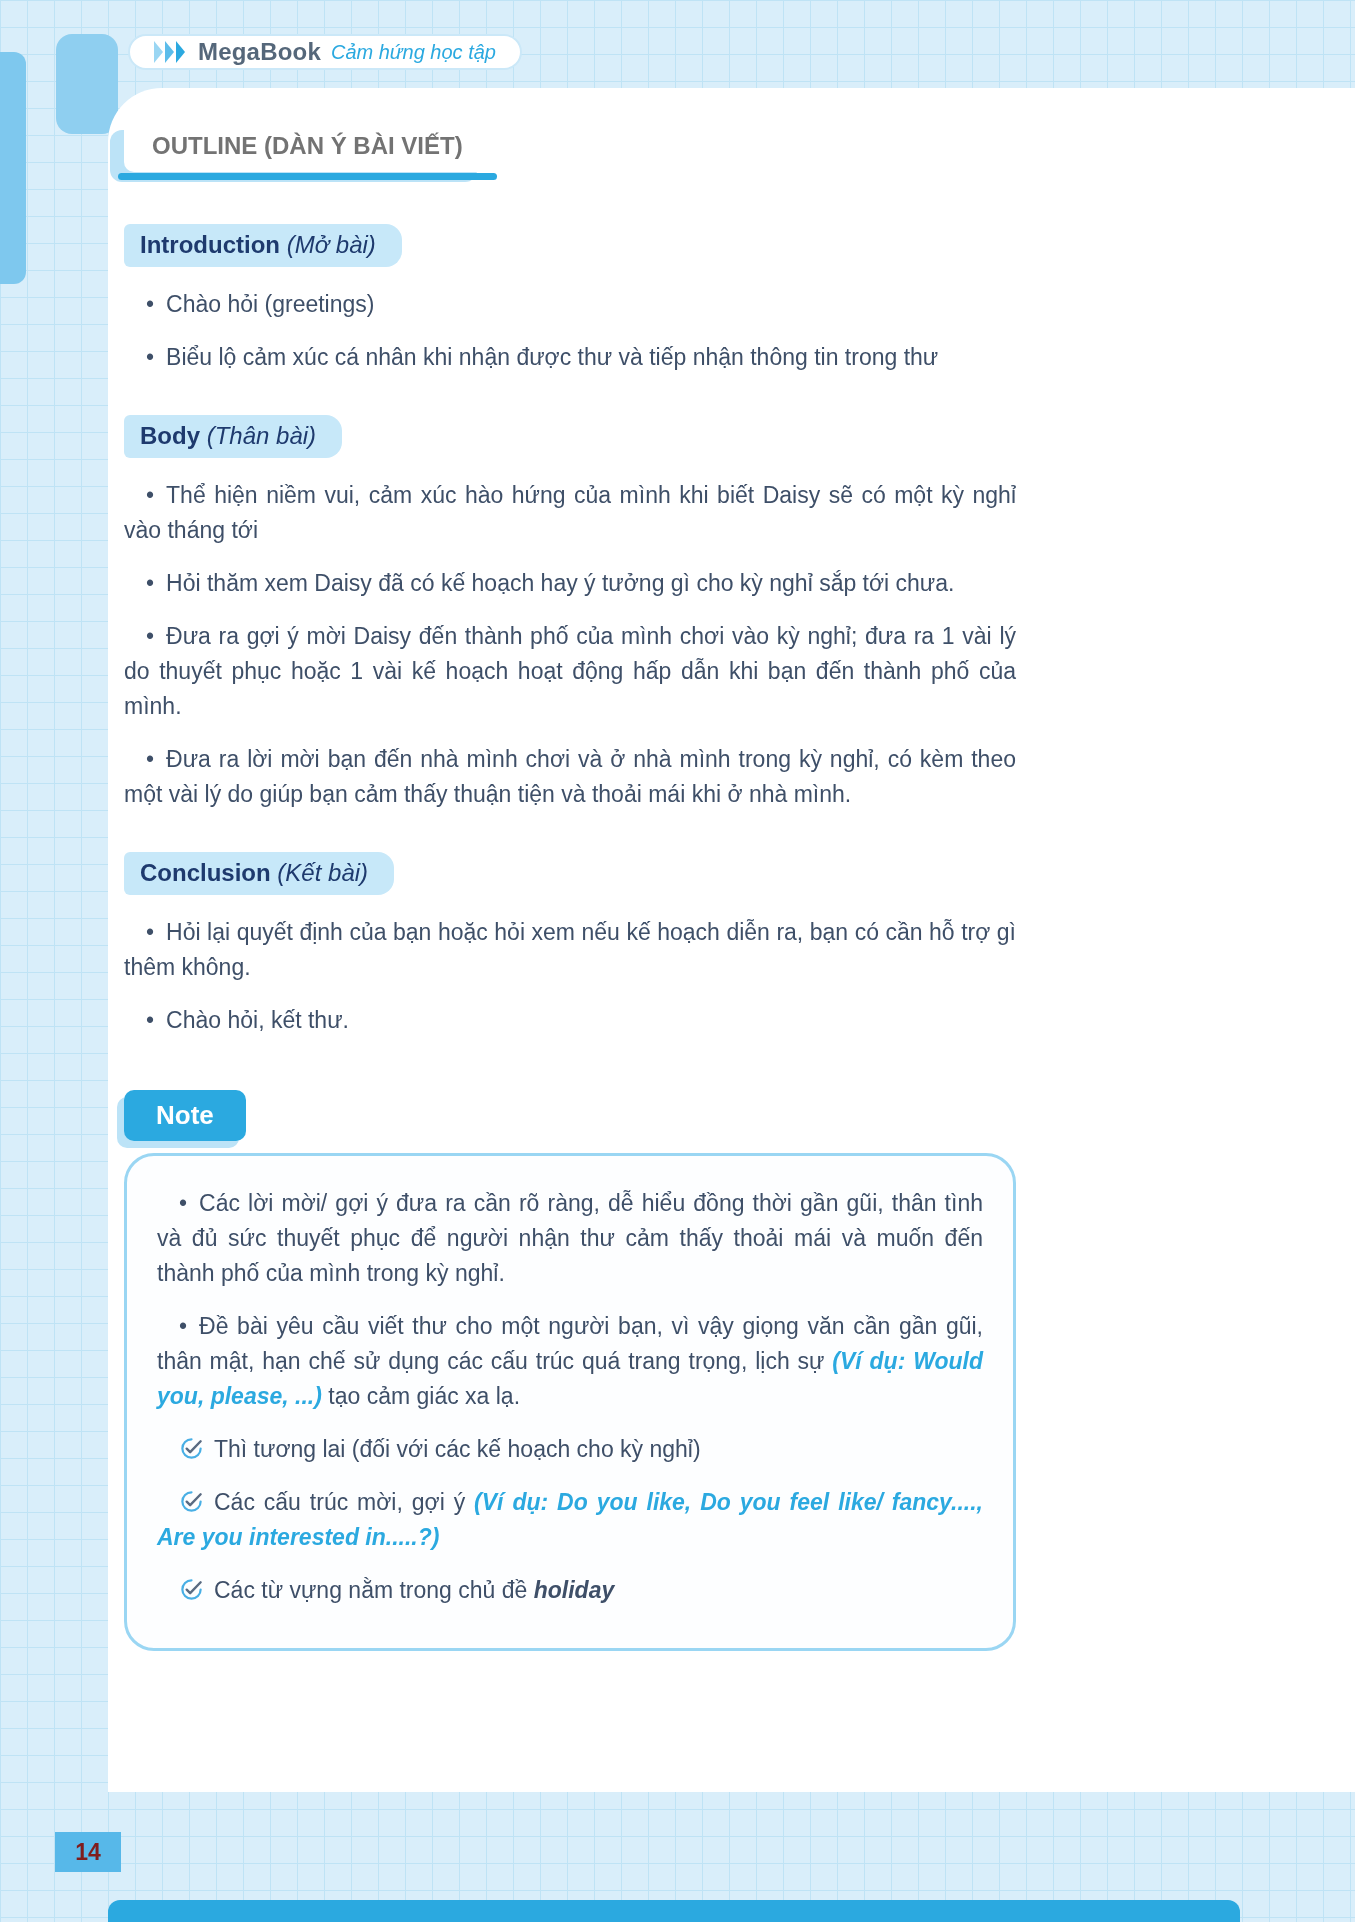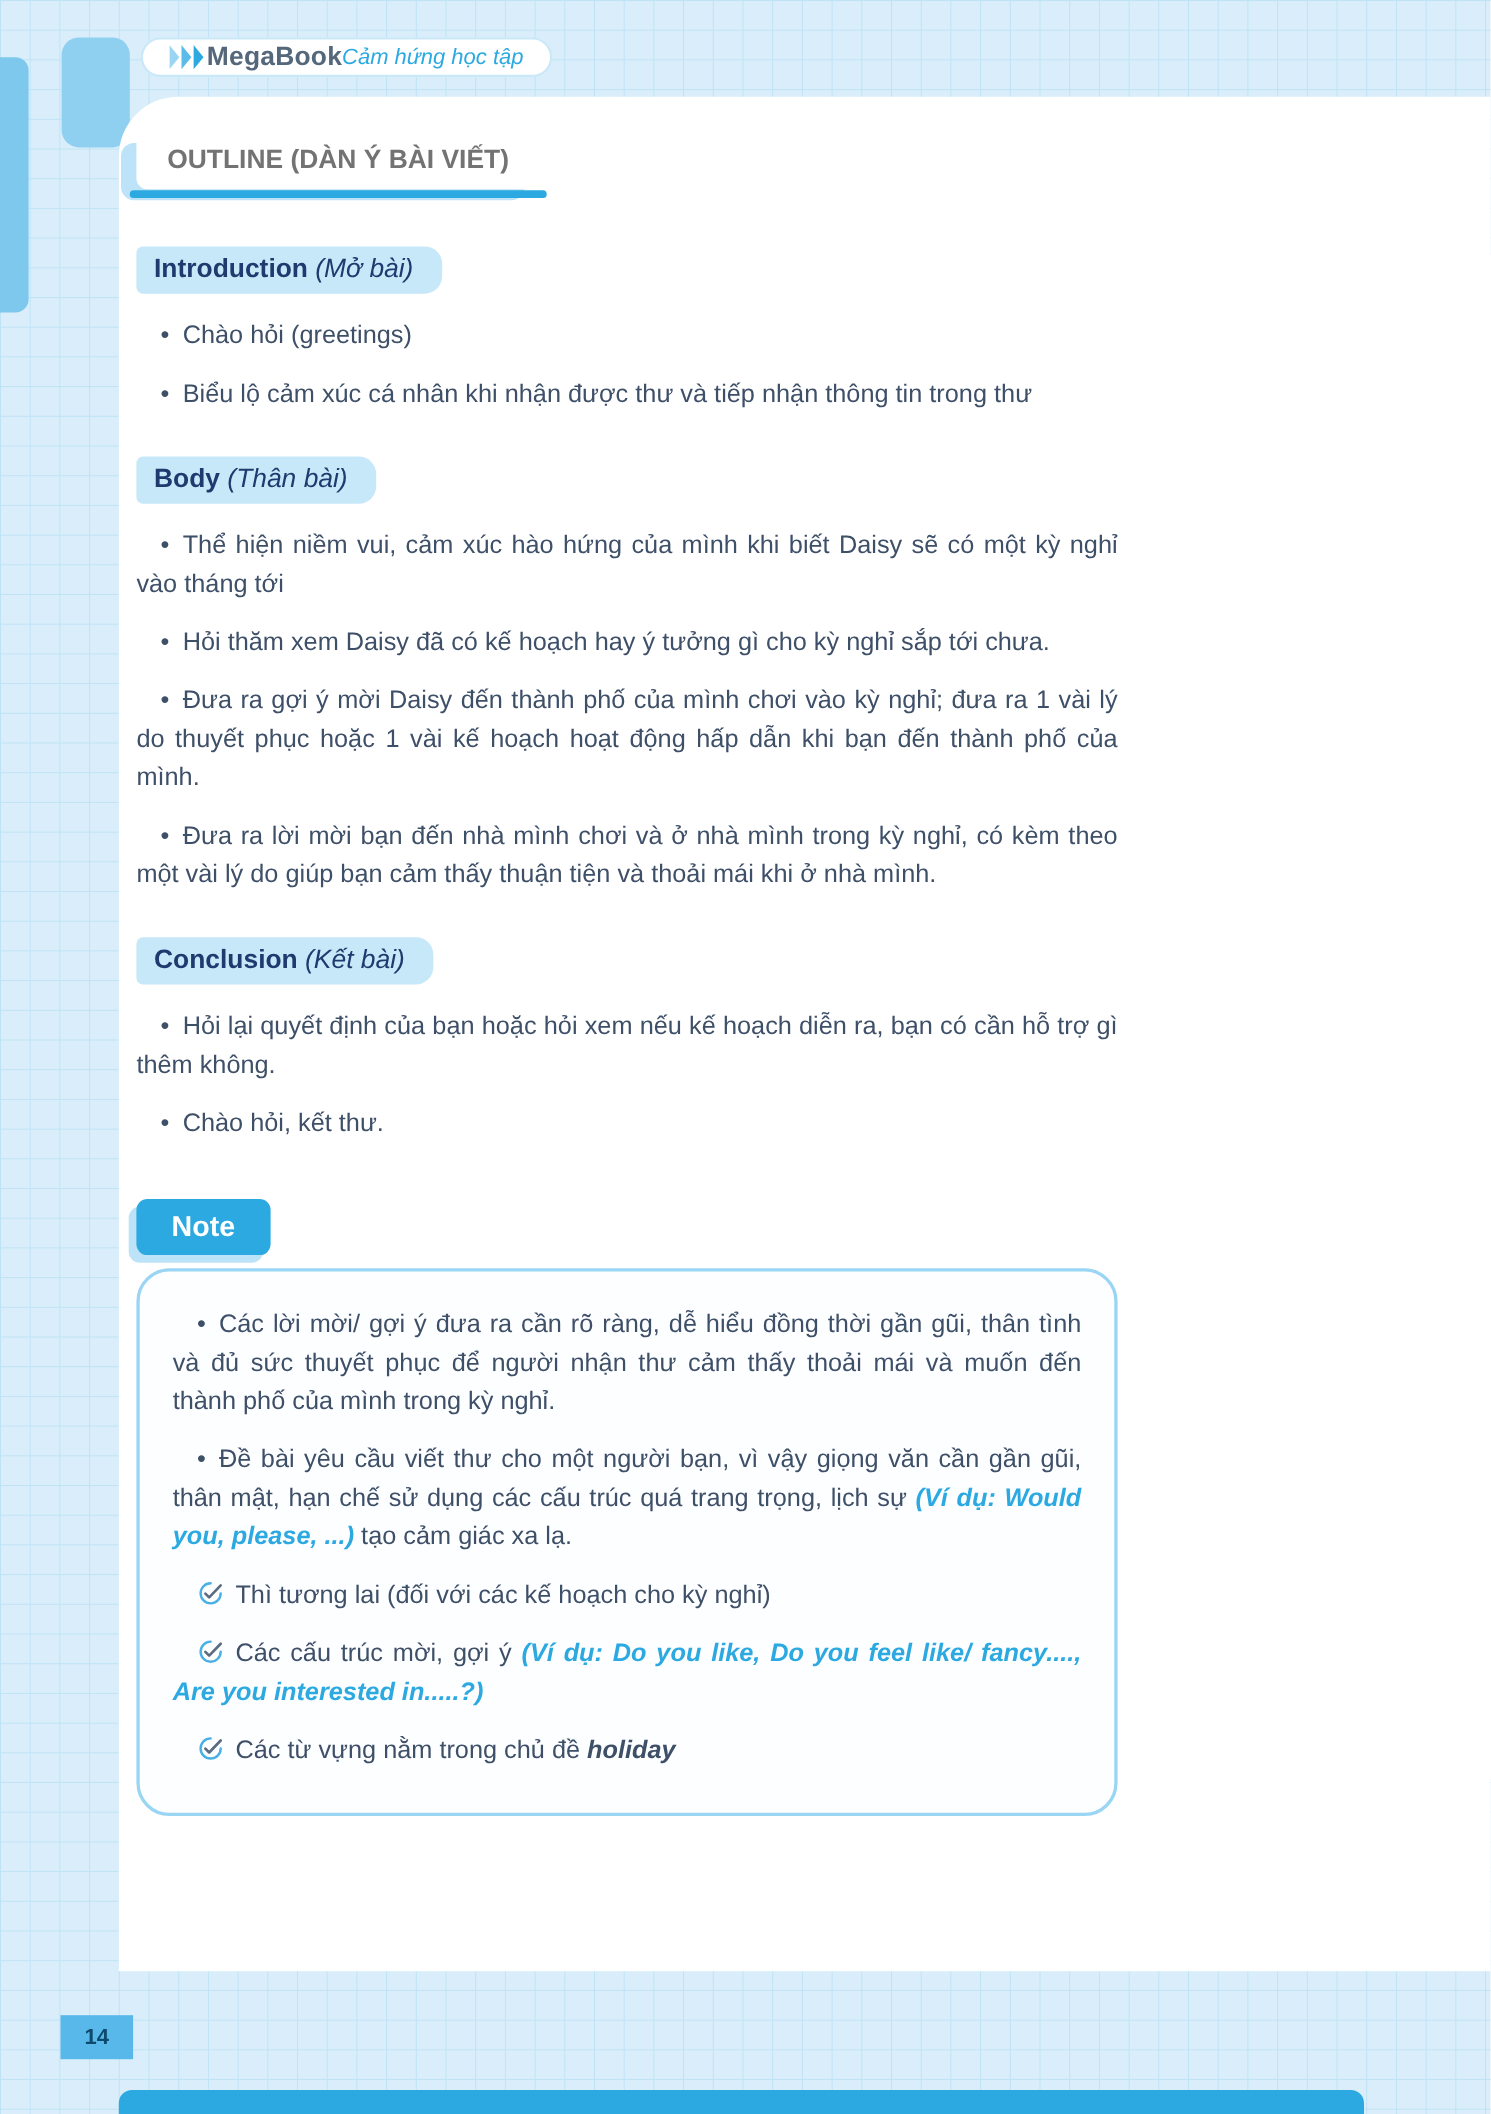--- a/index.html
+++ b/index.html
@@ -10,23 +10,23 @@
     background-color:#D9EEFA;
     background-image:
       linear-gradient(#BFE3F5 1px, transparent 1px),
       linear-gradient(90deg,#BFE3F5 1px, transparent 1px);
     background-size:27px 27px;
   }
   .corner-decor { position:absolute; left:56px; top:34px; width:62px; height:100px; background:#8FCFF0; border-radius:16px; }
   .edge-bar { position:absolute; left:0; top:52px; width:26px; height:232px; background:#7EC8EE; border-radius:0 12px 12px 0; }
   .page { position:absolute; left:108px; top:88px; right:0; bottom:130px; background:#ffffff; border-top-left-radius:54px; z-index:0; }
   .bottom-bar { position:absolute; left:108px; bottom:0; width:1132px; height:22px; background:#2BA9E0; border-radius:12px 12px 0 0; }
-  .page-num { position:absolute; left:55px; bottom:50px; width:66px; height:40px; background:#57B8E9; color:#0c4a6e; font-weight:bold; font-size:20px; display:flex; align-items:center; justify-content:center; }
+  .page-num { position:absolute; left:55px; bottom:50px; width:66px; height:40px; background:#57B8E9; color:#7f1d1d; font-weight:bold; font-size:23px; display:flex; align-items:center; justify-content:center; }
 
-  .brand { position:absolute; left:128px; top:34px; height:36px; background:#fff; border:2px solid #CBE8F8; border-radius:26px; display:flex; align-items:center; padding:2px 24px; z-index:2; }
+  .brand { position:absolute; left:128px; top:34px; height:36px; background:#fff; border:2px solid #CBE8F8; border-radius:26px; display:flex; align-items:center; padding:2px 24px; gap:10px; z-index:2; }
   .brand .logo { color:#55677A; font-weight:bold; font-size:24px; letter-spacing:0.2px; }
   .brand .tagline { color:#2BA9E0; font-style:italic; font-size:20px; }
 
   .content { position:absolute; left:124px; top:118px; width:892px; z-index:1; }
 
   .title-box { display:inline-block; position:relative; background:#fff; color:#737373; font-weight:bold; font-size:24px; padding:12px 28px; border-radius:10px; margin:2px 0 30px 0; }
   .title-box::before { content:""; position:absolute; left:-14px; top:10px; width:100%; height:100%; background:#BCE3F7; border-radius:12px; z-index:-1; }
   .title-box::after { content:""; position:absolute; left:-6px; bottom:-8px; width:calc(100% + 12px); height:7px; background:#2BA9E0; border-radius:4px; }
 
   .pill { display:inline-block; background:#C7E8F9; color:#1E3A6E; font-size:24px; padding:7px 26px 8px 16px; border-radius:6px 16px 16px 6px; margin:22px 0 2px 0; }

